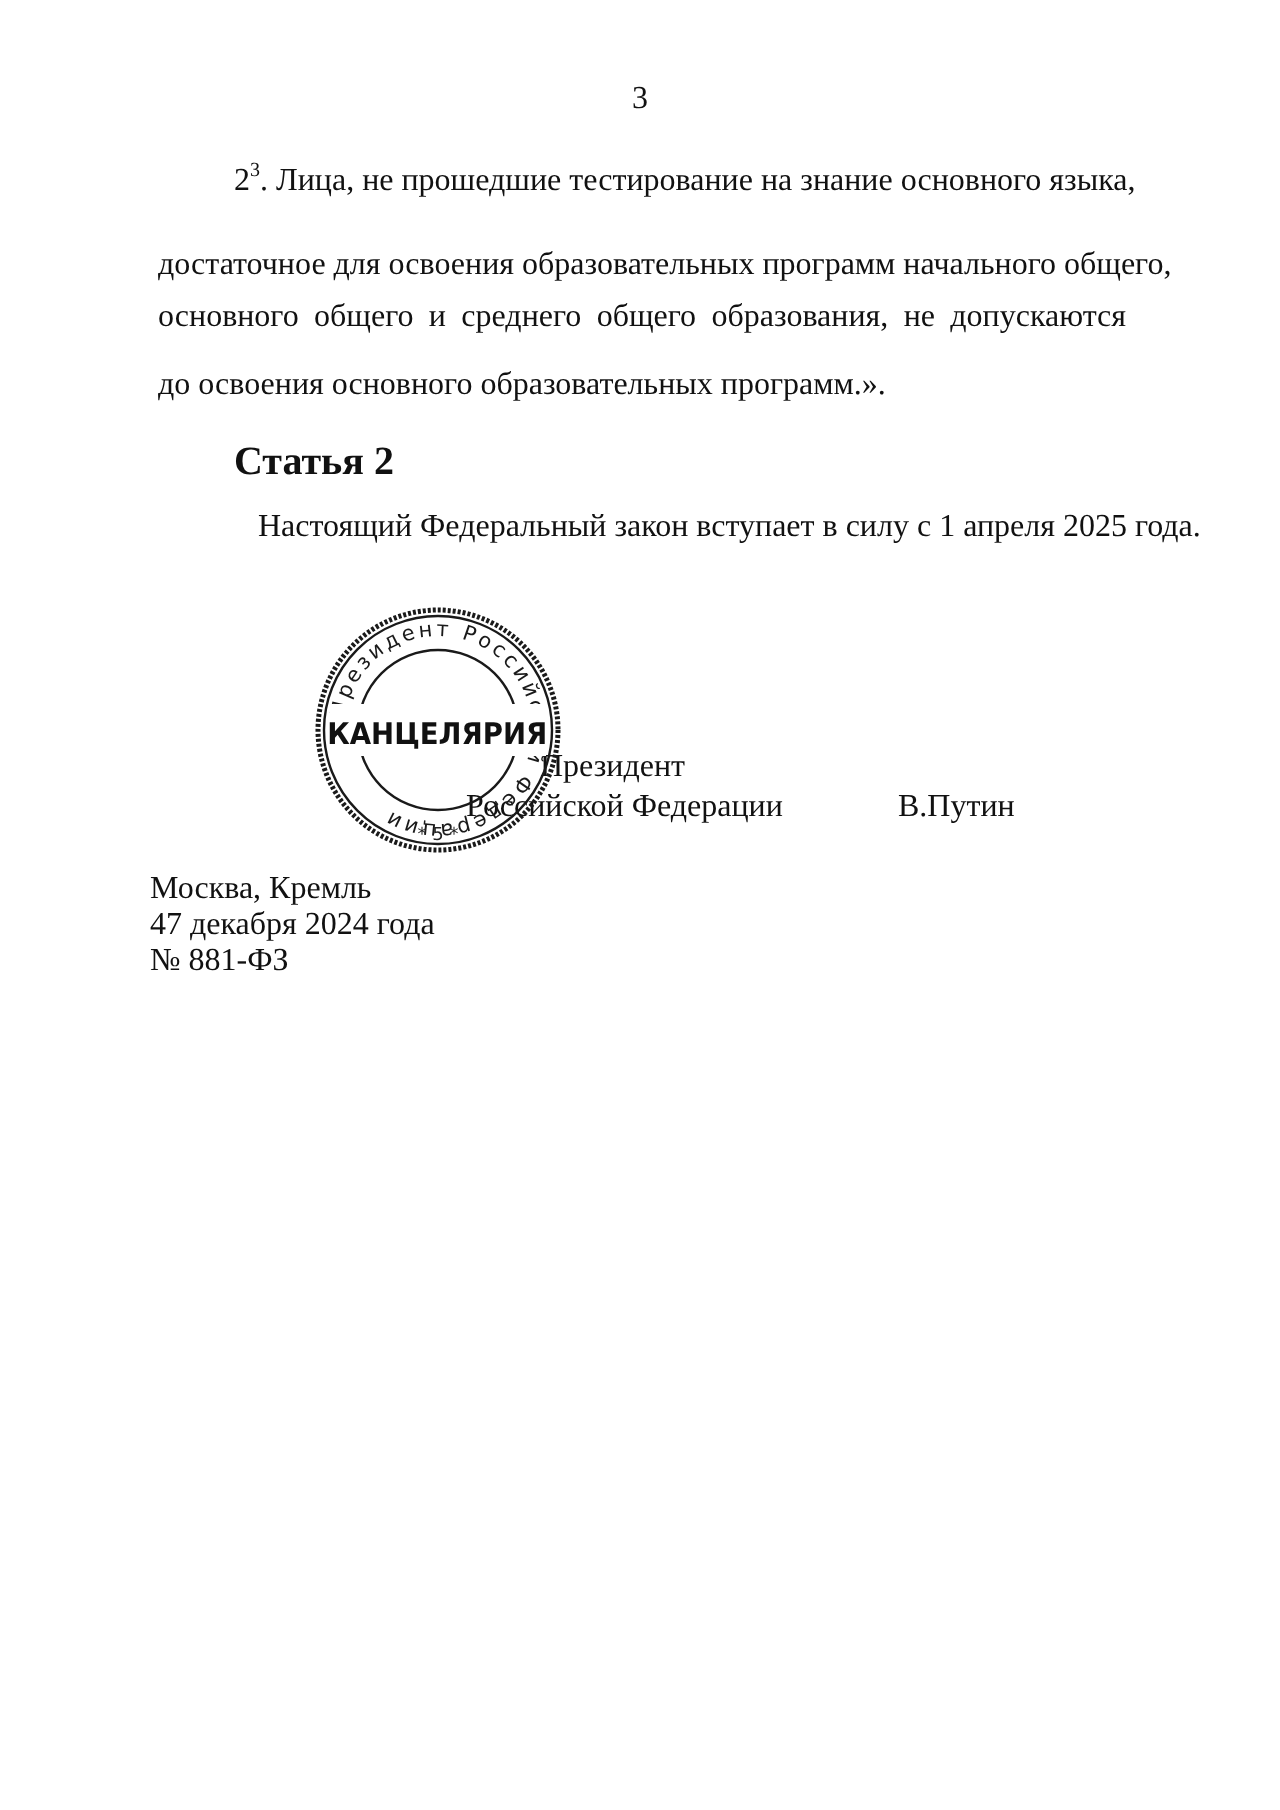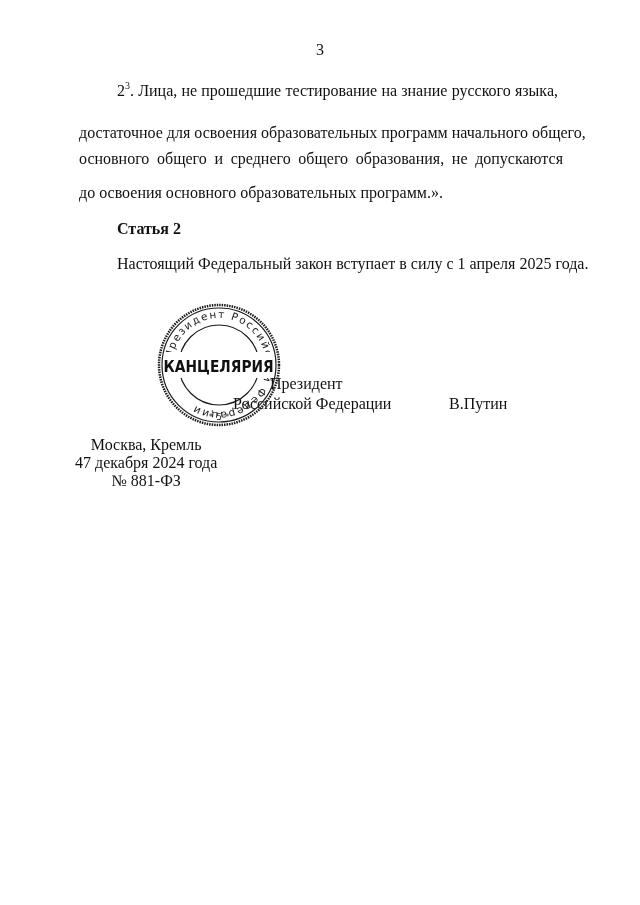--- a/index.html
+++ b/index.html
@@ -7,37 +7,37 @@
          font-family:"Liberation Serif", "DejaVu Serif", serif; color:#111; }
   .abs { position:absolute; white-space:nowrap; }
   .page-num { left:0; width:640px; top:41px; text-align:center; font-size:16px; }
   .para { font-size:16px; left:79px; width:484px; }
   .just { text-align:justify; text-align-last:justify; }
   .l1 { top:82px; left:117px; width:446px; }
   .l2 { top:124px; }
   .l3 { top:150px; }
   .l4 { top:184px; }
   sup { font-size:10px; vertical-align:top; position:relative; top:-2px; }
-  .article { top:220px; left:117px; font-size:16px; font-weight:bold; }
-  .article-text { top:255px; left:117px; font-size:16px; }
+  .article { top:220px; left:117px; font-size:20px; font-weight:bold; }
+  .article-text { top:255px; left:129px; font-size:16px; }
   .sig { font-size:16px; }
   .sig-title1 { top:375px; left:270px; }
   .sig-title2 { top:395px; left:233px; }
   .sig-name { top:395px; left:413px;margin-left:36px; }
   .place { top:436px; left:75px; font-size:16px; line-height:18px; }
-  .place div { white-space:nowrap;text-align:center; }
+  .place div { white-space:nowrap; }
   .stamp { left:157px; top:302px; width:124px; height:126px; }
   .stamp svg { width:100%; height:100%; }
 </style>
 </head>
 <body>
 
 <div class="abs page-num">3</div>
 
-<div class="abs para l1"><span><span>2</span><sup>3</sup></span><span class="just" style="display:inline-block;width:428px;">. Лица, не прошедшие тестирование на знание русского языка,</span></div>
+<div class="abs para l1"><span><span>2</span><sup>3</sup></span><span class="just" style="display:inline-block;width:428px;">. Лица, не прошедшие тестирование на знание основного языка,</span></div>
 <div class="abs para just l2">достаточное для освоения образовательных программ начального общего,</div>
 <div class="abs para just l3">основного общего и среднего общего образования, не допускаются</div>
 <div class="abs para l4">до освоения основного образовательных программ.».</div>
 
 <div class="abs article">Статья 2</div>
 <div class="abs article-text">Настоящий Федеральный закон вступает в силу с 1 апреля 2025 года.</div>
 
 <div class="abs sig sig-title1">Президент</div>
 <div class="abs sig sig-title2">Российской Федерации</div>
 <div class="abs sig sig-name">В.Путин</div>

